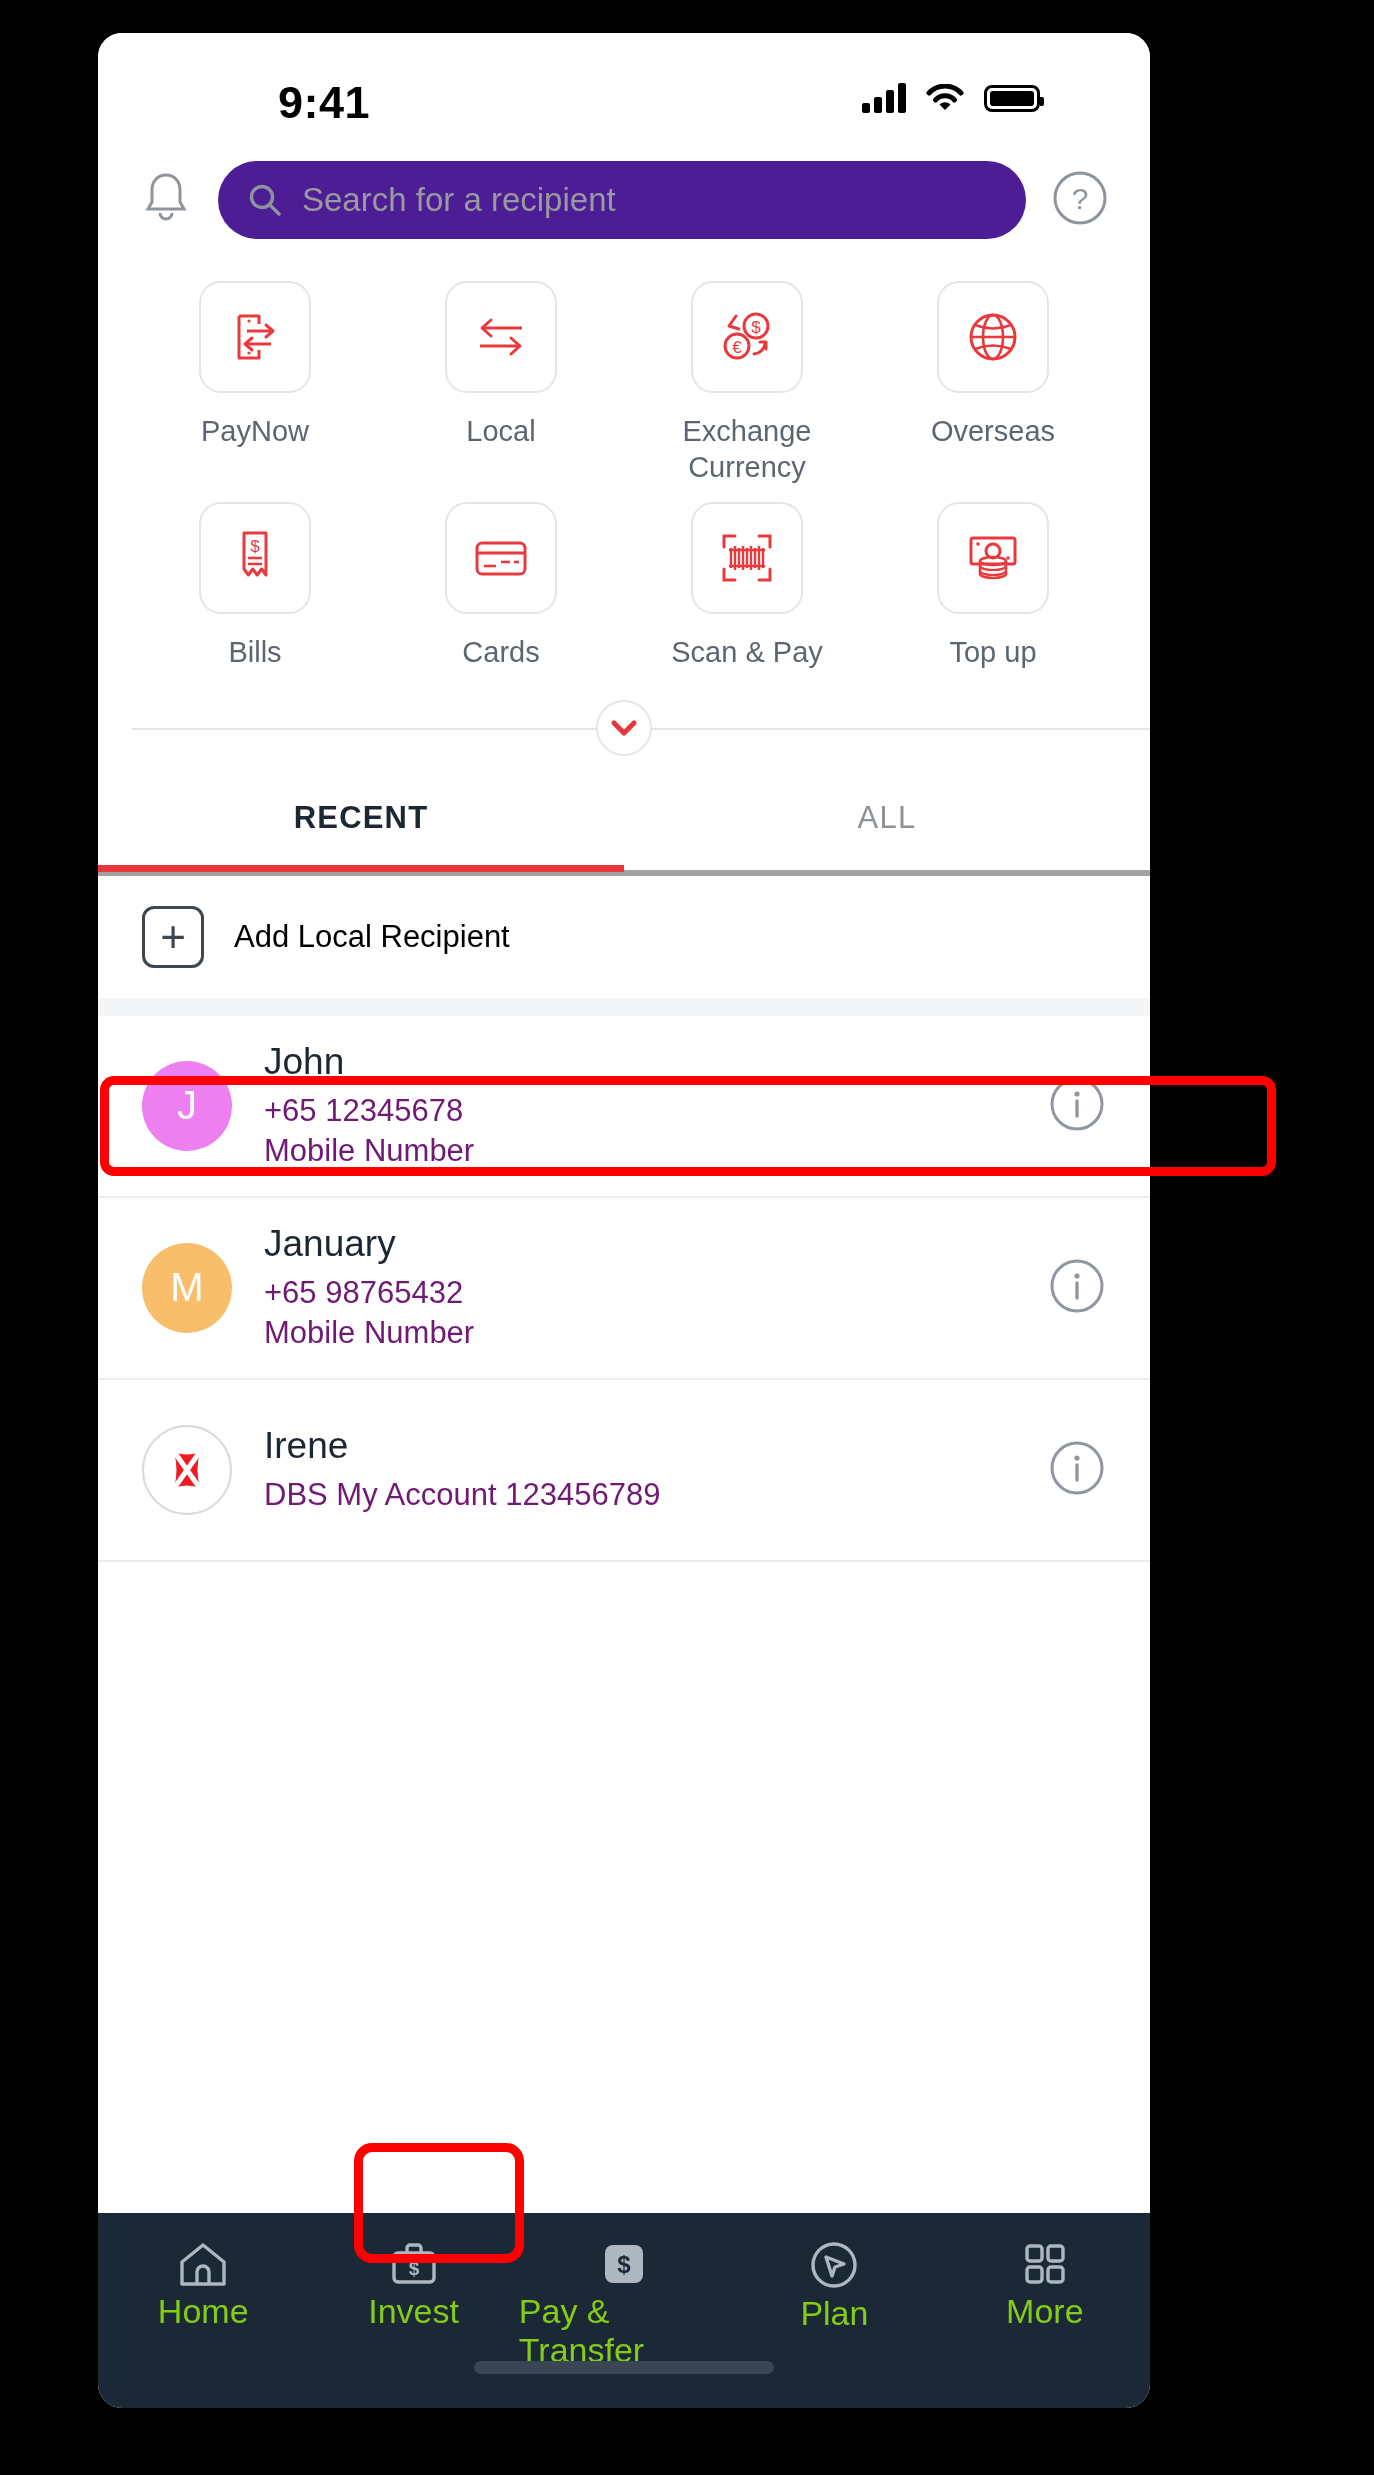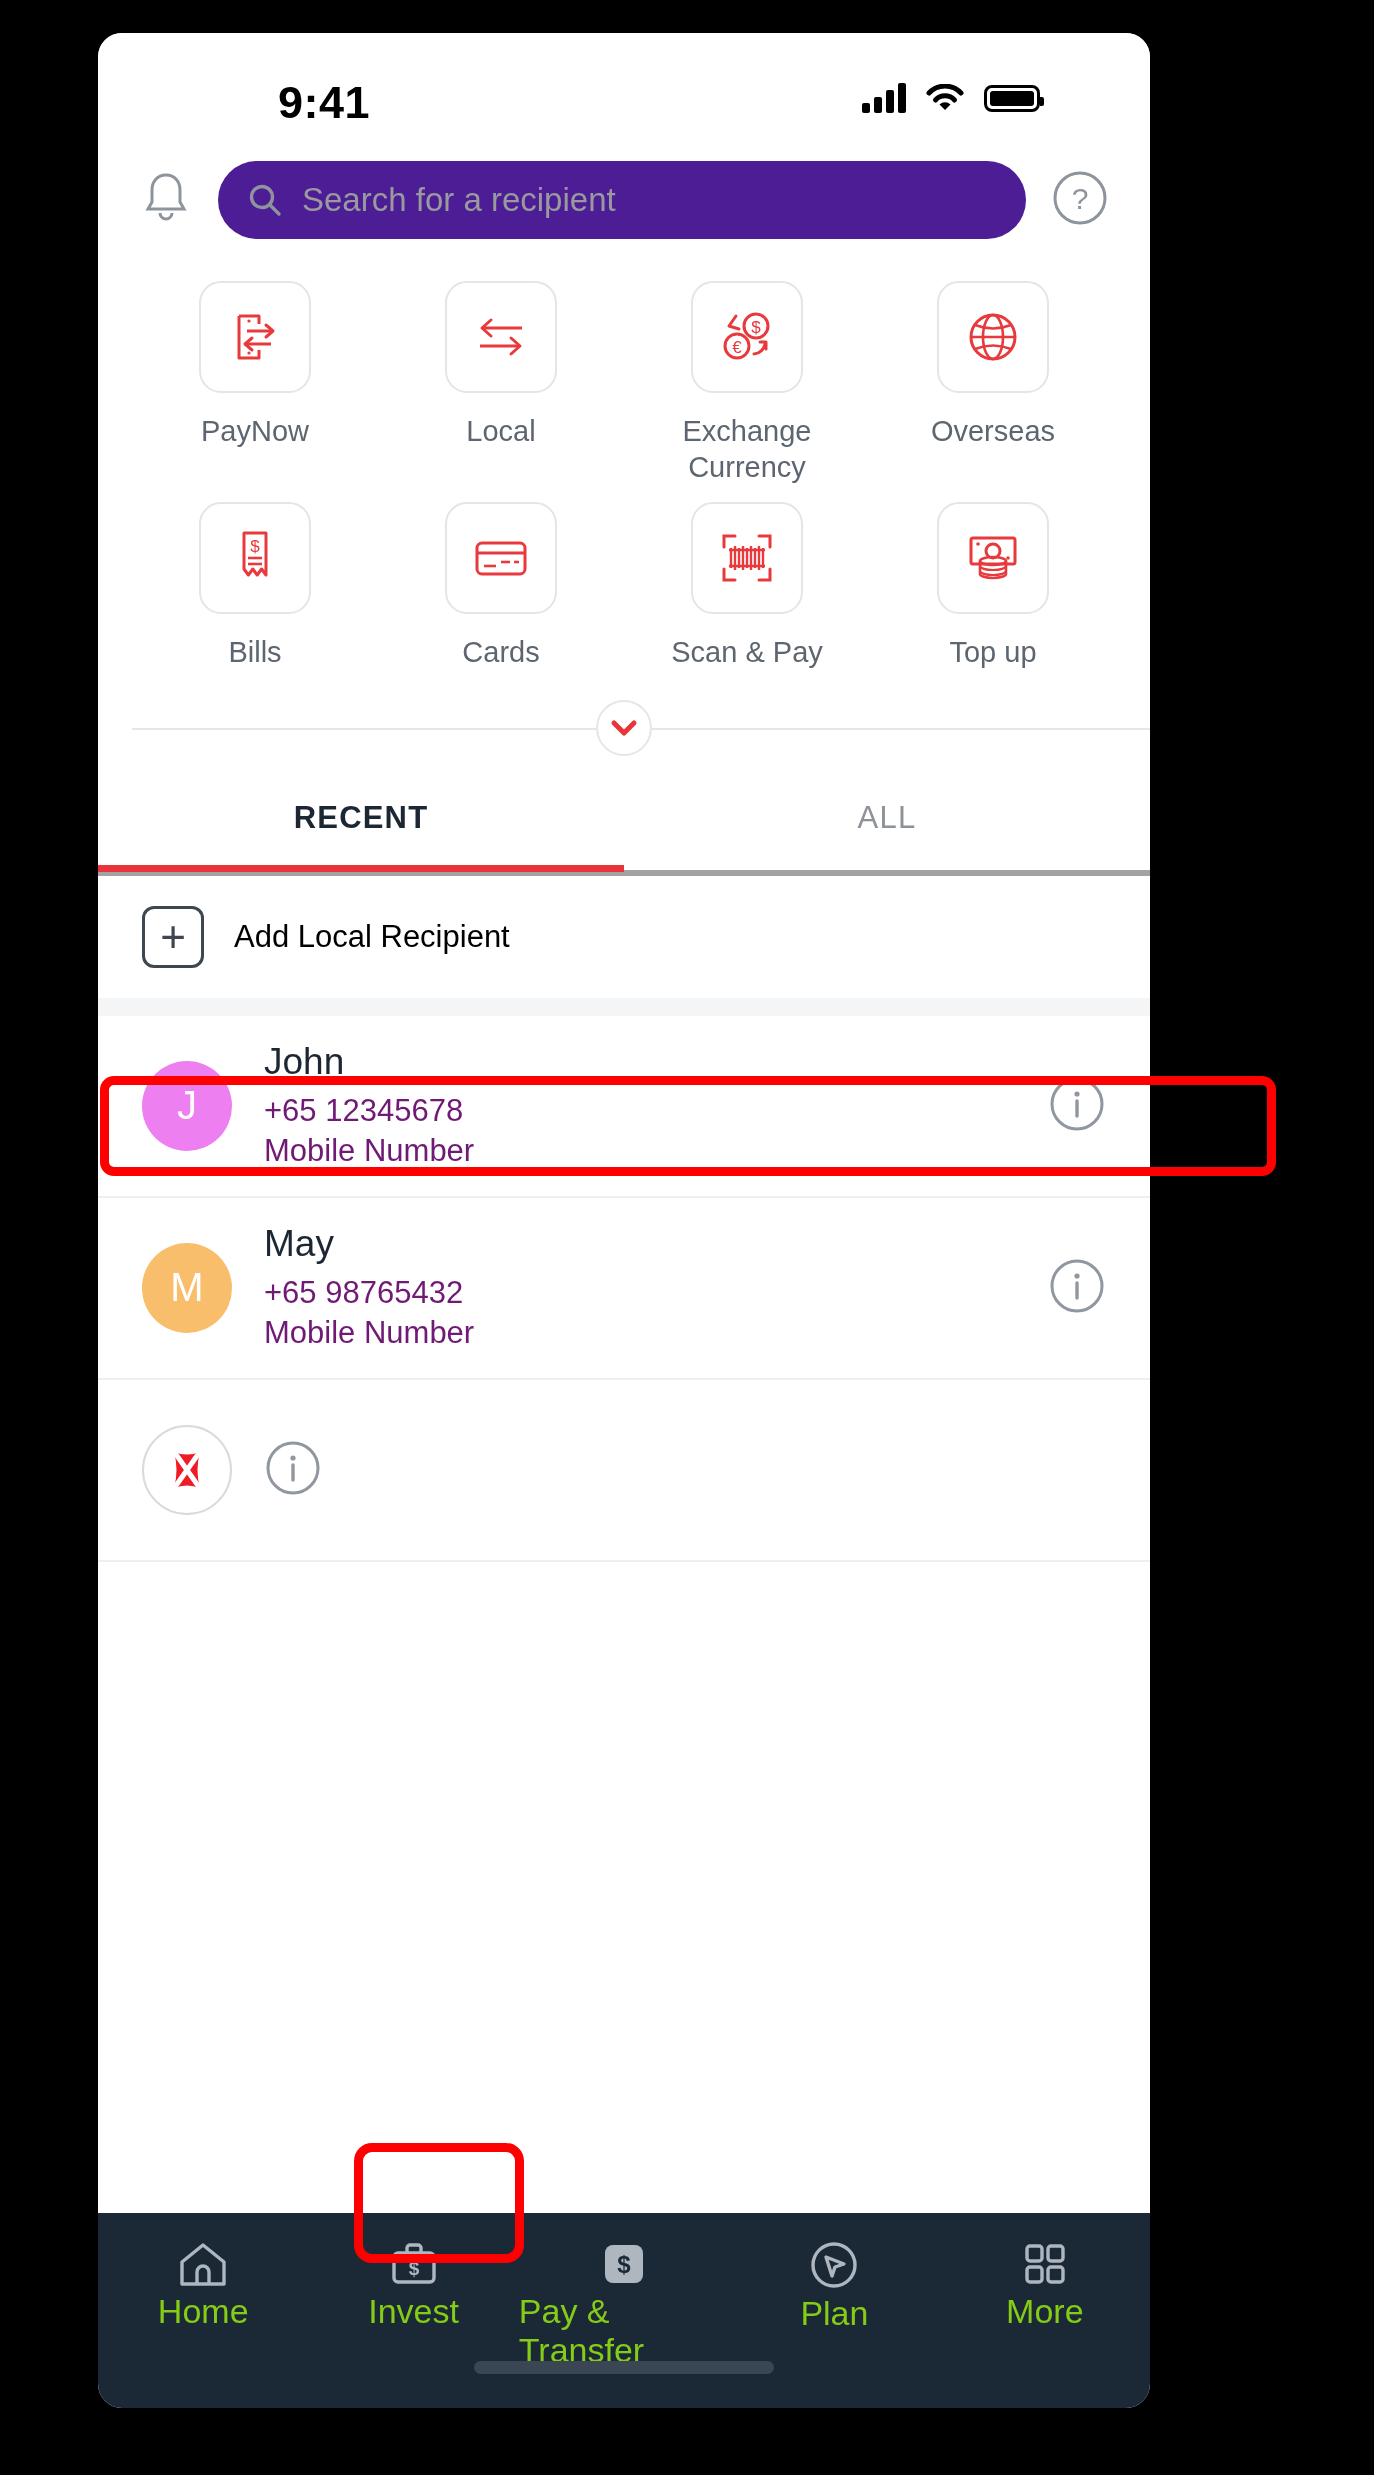--- a/index.html
+++ b/index.html
@@ -473,39 +473,43 @@
           <line x1="29" y1="26" x2="29" y2="41" stroke="#9097a0" stroke-width="3.4" stroke-linecap="round"></line>
         </svg>
       </div>
     </div>
 
     <div class="rec">
       <div class="avatar" style="background:#f9be6b">
         <span>M</span>
       </div>
       <div class="rec-body">
-        <div class="rec-name">May</div>
+        <div class="rec-name">January</div>
         <div class="rec-sub">+65 98765432</div>
         <div class="rec-sub">Mobile Number</div>
       </div>
       <div class="info-btn">
         <svg width="58" height="58" viewBox="0 0 58 58">
           <circle cx="29" cy="29" r="25" fill="none" stroke="#9097a0" stroke-width="3"></circle>
           <circle cx="29" cy="19" r="2.6" fill="#9097a0"></circle>
           <line x1="29" y1="26" x2="29" y2="41" stroke="#9097a0" stroke-width="3.4" stroke-linecap="round"></line>
         </svg>
       </div>
     </div>
 
     <div class="rec">
       <div class="avatar bank">
         <svg width="52" height="52" viewBox="0 0 52 52">
           <path d="M13 8 q13 5 26 0 q-5 18 0 36 q-13 -5 -26 0 q5 -18 0 -36 Z" fill="#ee1c25"></path>
           <path d="M14 9 L38 43 M38 9 L14 43" stroke="#ffffff" stroke-width="5" stroke-linecap="round"></path>
         </svg>
+      </div>
+      <div class="rec-body">
+        <div class="rec-name">Irene</div>
+        <div class="rec-sub">DBS My Account 123456789</div>
       </div>
       <div class="info-btn">
         <svg width="58" height="58" viewBox="0 0 58 58">
           <circle cx="29" cy="29" r="25" fill="none" stroke="#9097a0" stroke-width="3"></circle>
           <circle cx="29" cy="19" r="2.6" fill="#9097a0"></circle>
           <line x1="29" y1="26" x2="29" y2="41" stroke="#9097a0" stroke-width="3.4" stroke-linecap="round"></line>
         </svg>
       </div>
     </div>
 

